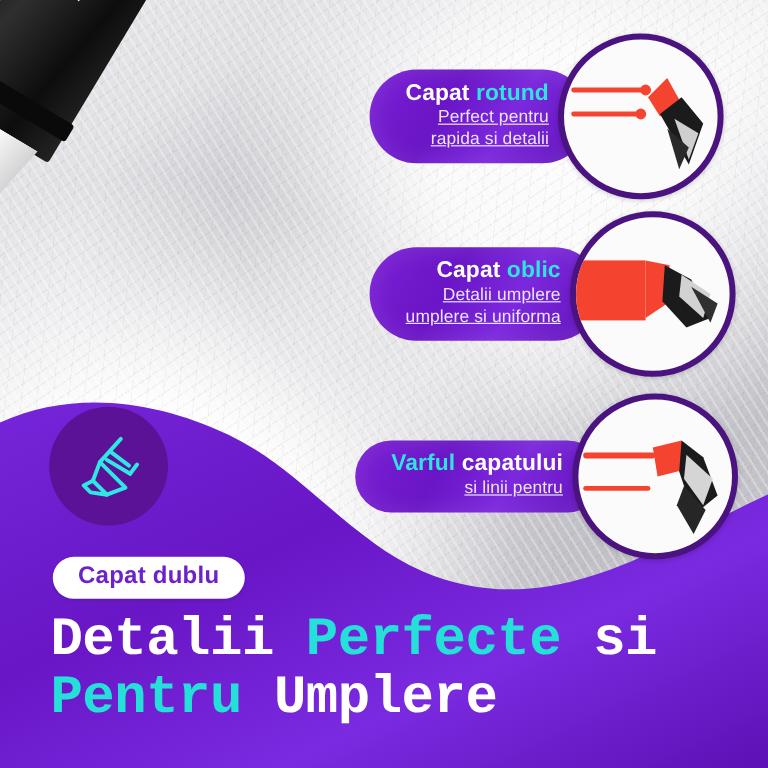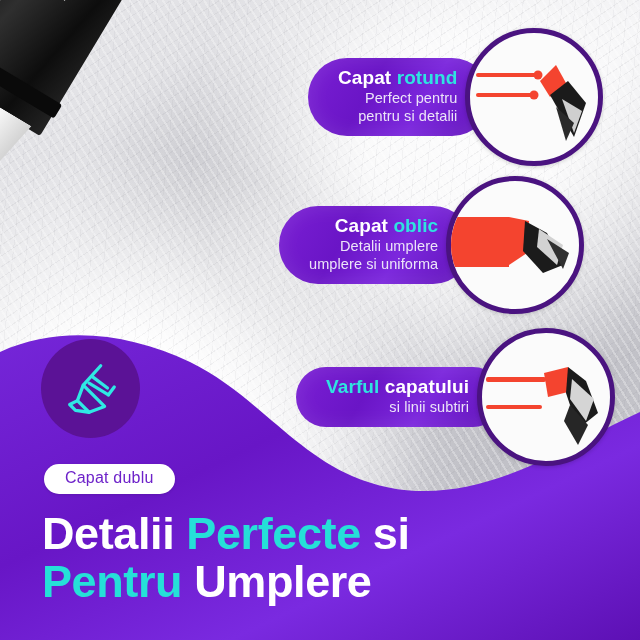--- a/index.html
+++ b/index.html
@@ -55,38 +55,38 @@
   .feature{position:absolute;display:flex;align-items:center;}
   .pill{
     border-radius:999px;
     background:linear-gradient(120deg,#7a1fd4 0%,#6a15c6 35%,#7c28dd 62%,#5f11b6 100%);
     box-shadow:inset 0 0 22px rgba(255,255,255,.10);
     padding:9px 34px 11px 30px;
     text-align:right;position:relative;
   }
   .pill .ttl{font-size:19px;font-weight:700;color:#ffffff;line-height:1.18;letter-spacing:.1px;white-space:nowrap;}
   .pill .ttl .hi{color:#2fe3e0;}
-  .pill .sub{font-size:14.5px;color:#ece4f8;line-height:1.26;letter-spacing:.1px;white-space:nowrap;font-weight:400;}
+  .pill .sub{font-size:14.5px;color:#ece4f8;line-height:1.26;letter-spacing:.1px;white-space:nowrap;font-weight:400;text-decoration:underline;}
 
   .circle{
     width:128px;height:128px;border-radius:50%;
     border:5px solid #4a1380;background:#fbfbfb;
     position:relative;overflow:hidden;flex:0 0 auto;margin-left:-26px;z-index:3;
     box-shadow:0 1px 4px rgba(0,0,0,.18);
   }
 
   
   .badge{position:absolute;left:41px;top:339px;width:99px;height:99px;border-radius:50%;
     background:#5b1296;display:flex;align-items:center;justify-content:center;z-index:4;}
 
   .tagpill{position:absolute;left:44px;top:464px;background:#fff;border-radius:999px;
     padding:5px 21px 7px;z-index:5;box-shadow:0 1px 3px rgba(0,0,0,.12);}
-  .tagpill span{color:#6d22c9;font-size:16px;font-weight:400;letter-spacing:.2px;}
+  .tagpill span{color:#6d22c9;font-size:20px;font-weight:700;letter-spacing:.2px;}
 
-  .headline{position:absolute;left:42px;top:510px;z-index:5;}
+  .headline{position:absolute;left:42px;top:510px;z-index:5;font-family:Liberation Mono, monospace;}
   .headline div{font-size:45px;font-weight:800;line-height:1.06;color:#ffffff;letter-spacing:-.4px;white-space:nowrap;}
   .headline .cy{color:#25e0d8;}
 </style>
 </head>
 <body>
 
 <div id="poster">
 
   <div class="paper"></div>
 
@@ -114,57 +114,57 @@
         <stop offset="100%" stop-color="#5d10b4"></stop>
       </linearGradient>
     </defs>
     <path d="M0,52 C62,24 130,34 190,62 C252,92 292,150 352,176 C424,207 492,186 560,152 C592,136 618,122 640,112 L640,340 L0,340 Z" fill="url(#wg)"></path>
   </svg>
 
   <div class="feature" style="left:308px;top:28px;">
     <div class="pill">
       <div class="ttl"><span>Capat </span><span class="hi">rotund</span></div>
       <div class="sub">Perfect pentru</div>
-      <div class="sub">pentru si detalii</div>
+      <div class="sub">rapida si detalii</div>
     </div>
     <div class="circle">
       <svg viewBox="0 0 128 128" width="128" height="128">
         <rect x="6" y="40" width="62" height="4" rx="2" fill="#f4442f"></rect>
         <circle cx="68" cy="42" r="4.5" fill="#f4442f"></circle>
         <rect x="6" y="60" width="58" height="4" rx="2" fill="#f4442f"></rect>
         <circle cx="64" cy="62" r="4.5" fill="#f4442f"></circle>
         <path d="M70 48 L86 32 L96 50 L80 64 Z" fill="#f4442f"></path>
         <path d="M80 62 L98 48 L116 70 L104 104 Z" fill="#1b1b1b"></path>
         <path d="M92 66 L112 78 L104 100 Z" fill="#cfcfcf"></path>
         <path d="M86 74 L104 90 L96 108 Z" fill="#2a2a2a"></path>
       </svg>
     </div>
   </div>
 
-  <div class="feature" style="left:279px;top:176px;">
+  <div class="feature" style="left:308px;top:176px;">
     <div class="pill">
       <div class="ttl"><span>Capat </span><span class="hi">oblic</span></div>
       <div class="sub">Detalii umplere</div>
       <div class="sub">umplere si uniforma</div>
     </div>
     <div class="circle">
       <svg viewBox="0 0 128 128" width="128" height="128">
         <rect x="-4" y="36" width="62" height="50" fill="#f4442f"></rect>
         <path d="M58 36 L78 40 L76 72 L58 84 Z" fill="#f4442f"></path>
         <path d="M74 40 L96 52 L112 84 L92 92 L72 70 Z" fill="#1b1b1b"></path>
         <path d="M88 48 L112 64 L106 84 L86 66 Z" fill="#d2d2d2"></path>
         <path d="M96 58 L118 72 L112 88 Z" fill="#303030"></path>
       </svg>
     </div>
   </div>
 
   <div class="feature" style="left:296px;top:328px;">
     <div class="pill">
       <div class="ttl"><span class="hi">Varful </span><span>capatului</span></div>
-      <div class="sub">si linii subtiri</div>
+      <div class="sub">si linii pentru</div>
     </div>
     <div class="circle">
       <svg viewBox="0 0 128 128" width="128" height="128">
         <rect x="4" y="44" width="60" height="5" rx="2" fill="#f4442f"></rect>
         <rect x="4" y="72" width="56" height="4" rx="2" fill="#f4442f"></rect>
         <path d="M62 40 L86 34 L90 58 L66 64 Z" fill="#f4442f"></path>
         <path d="M86 34 L104 48 L116 80 L96 96 L84 60 Z" fill="#1b1b1b"></path>
         <path d="M90 46 L112 66 L104 88 L88 66 Z" fill="#d5d5d5"></path>
         <path d="M88 72 L106 92 L96 112 L82 88 Z" fill="#262626"></path>
       </svg>

